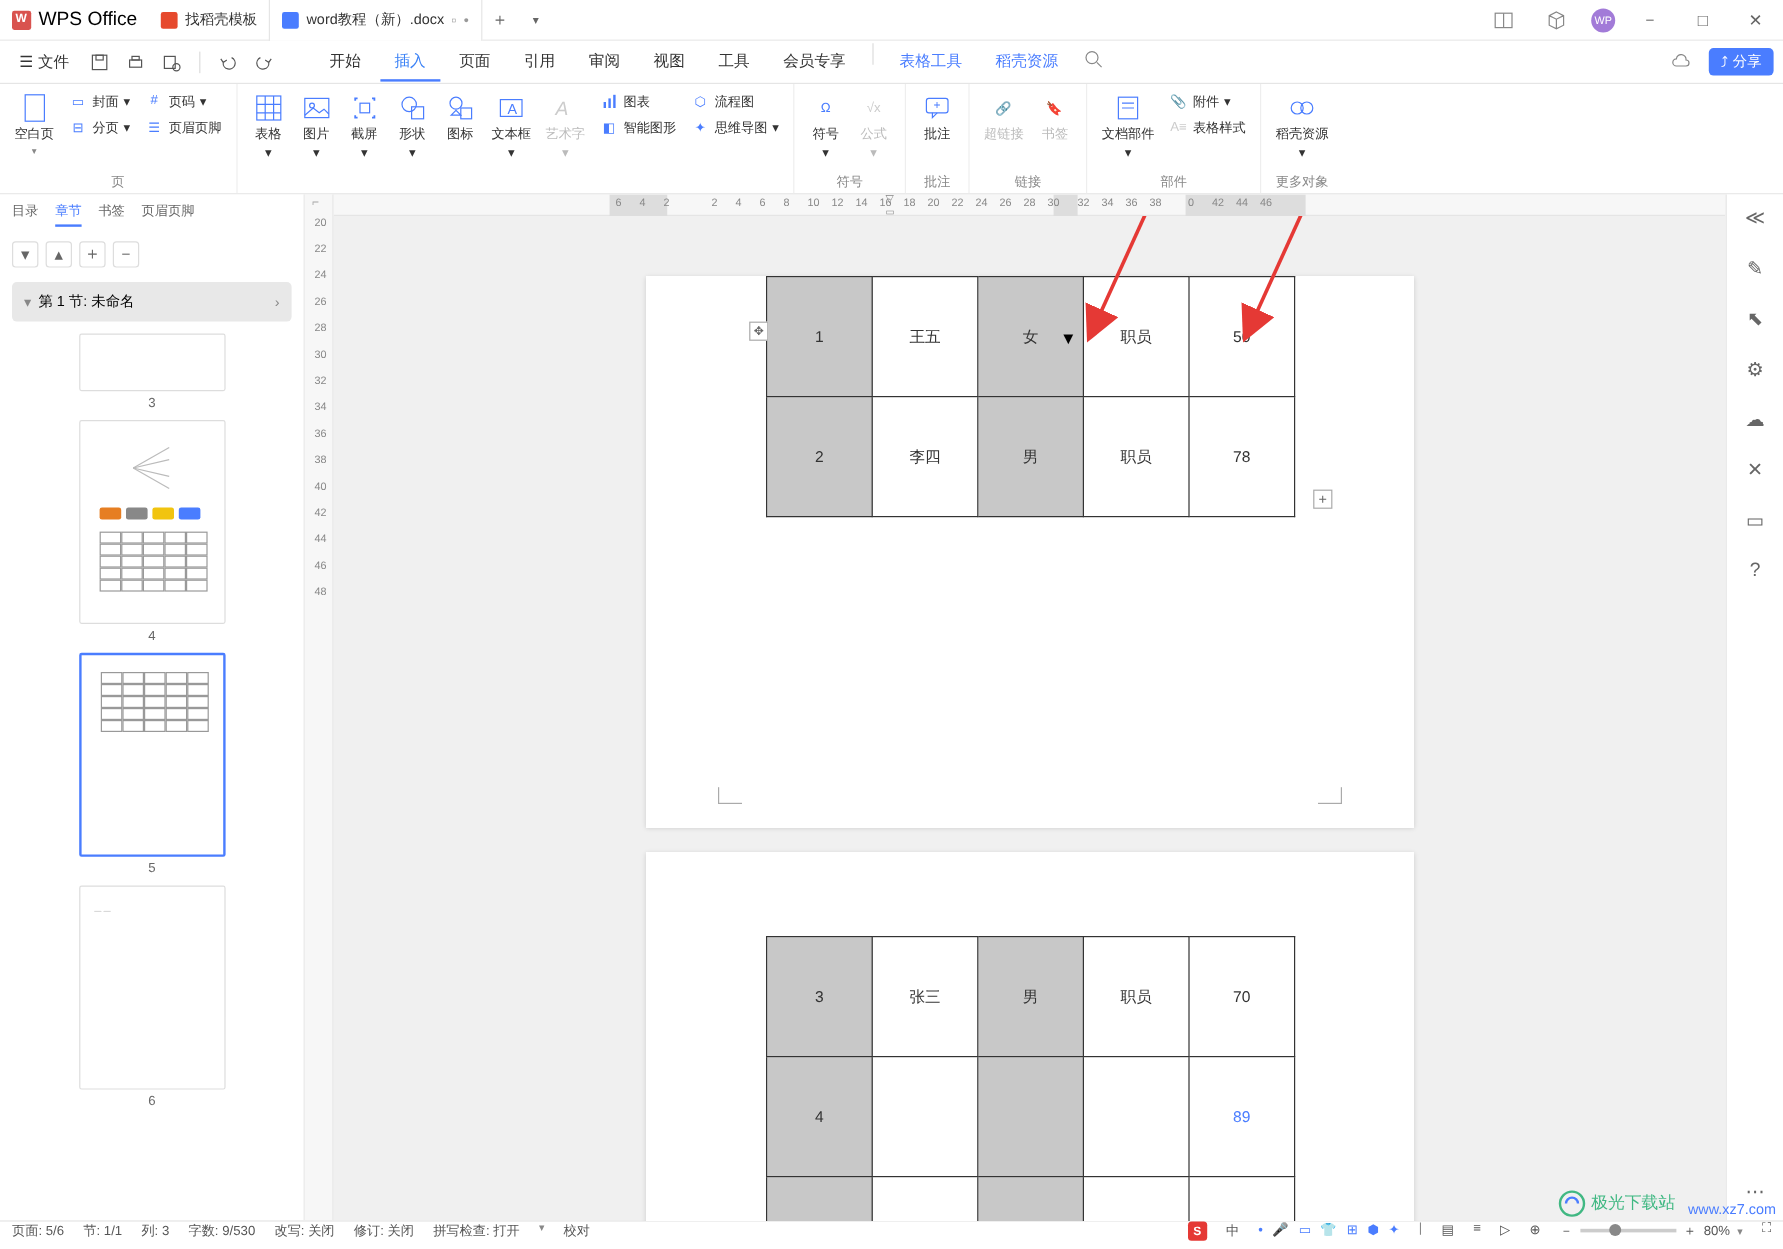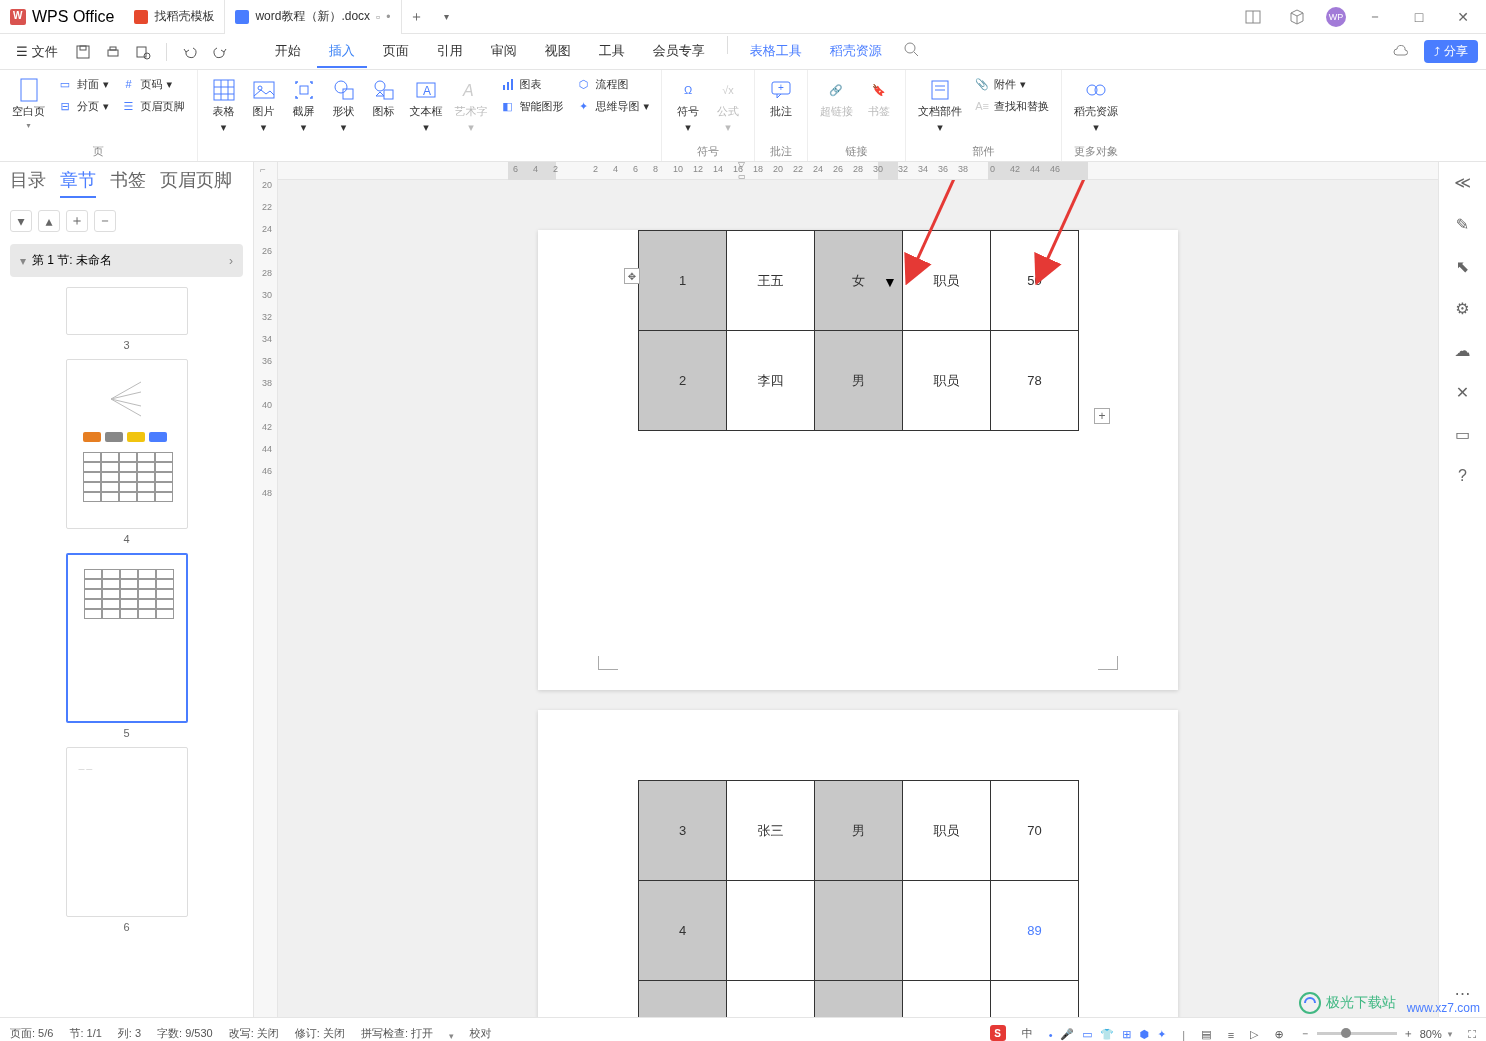--- a/index.html
+++ b/index.html
@@ -37,21 +37,21 @@
 .ribbon-group-label { text-align: center; font-size: 11px; color: #888; padding-top: 2px; }
 .rbtn-large { display: flex; flex-direction: column; align-items: center; justify-content: center; padding: 4px 6px; font-size: 11px; color: #333; cursor: pointer; min-width: 40px; gap: 2px; }
 .rbtn-large.disabled { color: #bbb; }
 .rbtn-small { display: flex; align-items: center; padding: 2px 6px; font-size: 11px; color: #333; cursor: pointer; gap: 4px; white-space: nowrap; }
 .rbtn-col { display: flex; flex-direction: column; gap: 2px; justify-content: center; }
 .rbtn-icon { width: 24px; height: 24px; display: flex; align-items: center; justify-content: center; color: #4a7dff; }
 .rbtn-icon-sm { width: 16px; height: 16px; display: flex; align-items: center; justify-content: center; color: #4a7dff; }
 
 
 .left-pane { position: absolute; left: 0; top: 162px; width: 254px; bottom: 24px; background: #fff; border-right: 1px solid #e5e5e5; }
-.left-tabs { display: flex; padding: 6px 10px; gap: 14px; font-size: 18px; }
+.left-tabs { display: flex; padding: 6px 10px; gap: 14px; font-size: 11px; }
 .left-tab { color: #666; cursor: pointer; padding-bottom: 4px; }
 .left-tab.active { color: #4a7dff; border-bottom: 2px solid #4a7dff; }
 .left-toolbar { display: flex; gap: 6px; padding: 6px 10px; }
 .lt-btn { width: 22px; height: 22px; border: 1px solid #ddd; border-radius: 3px; display: flex; align-items: center; justify-content: center; font-size: 14px; color: #666; cursor: pointer; }
 .section-row { margin: 6px 10px; padding: 8px 10px; background: #e8e8e8; border-radius: 4px; display: flex; align-items: center; font-size: 12px; cursor: pointer; }
 .section-row .chev { margin-left: auto; color: #888; }
 .thumbs { padding: 4px 0; overflow-y: auto; height: calc(100% - 110px); }
 .thumb-wrap { display: flex; flex-direction: column; align-items: center; margin-bottom: 8px; }
 .thumb { width: 122px; height: 170px; background: #fff; border: 1px solid #ddd; border-radius: 2px; position: relative; cursor: pointer; }
 .thumb.short { height: 48px; }
@@ -89,21 +89,21 @@
 
 
 .wm1 { position: absolute; left: 150px; bottom: 20px; }
 .wm1 .t1 { font-size: 36px; font-weight: bold; color: #e53935; }
 
 
 .right-bar { position: absolute; right: 0; top: 162px; width: 48px; bottom: 24px; background: #fff; border-left: 1px solid #e5e5e5; display: flex; flex-direction: column; align-items: center; padding-top: 6px; gap: 14px; }
 .rb-btn { width: 28px; height: 28px; display: flex; align-items: center; justify-content: center; color: #666; cursor: pointer; font-size: 16px; }
 
 
-.statusbar { position: absolute; left: 0; right: 0; bottom: 0; height: 24px; background: #fff; border-top: 1px solid #e5e5e5; display: flex; align-items: flex-end; font-size: 11px; color: #555; padding: 0 10px; gap: 16px; }
+.statusbar { position: absolute; left: 0; right: 0; bottom: 0; height: 24px; background: #fff; border-top: 1px solid #e5e5e5; display: flex; align-items: flex-start; font-size: 11px; color: #555; padding: 0 10px; gap: 16px; }
 .statusbar .spacer { flex: 1; }
 .sb-icons { display: flex; gap: 8px; align-items: center; }
 .sb-icons span { color: #4a7dff; cursor: pointer; }
 .zoom-ctrl { display: flex; align-items: center; gap: 6px; }
 .zoom-track { width: 80px; height: 3px; background: #ccc; position: relative; }
 .zoom-thumb { position: absolute; left: 30%; top: -4px; width: 10px; height: 10px; background: #888; border-radius: 50%; }
 
 
 .jg-logo { position: absolute; right: 90px; bottom: 26px; display: flex; align-items: center; gap: 4px; font-size: 14px; color: #41b883; }
 .xz-logo { position: absolute; right: 6px; bottom: 26px; font-size: 12px; color: #4a7dff; }
@@ -361,21 +361,21 @@
             <svg width="24" height="24">
               <rect x="4" y="3" width="16" height="18" fill="none" stroke="#4a7dff"></rect>
               <line x1="7" y1="8" x2="17" y2="8" stroke="#4a7dff"></line>
               <line x1="7" y1="12" x2="17" y2="12" stroke="#4a7dff"></line>
             </svg>
           </div><span>文档部件</span> ▾</div>
       <div class="rbtn-col">
         <div class="rbtn-small"><span class="rbtn-icon-sm">📎</span><span>附件</span> ▾</div>
         <div class="rbtn-small disabled">
             <span class="rbtn-icon-sm" style="color:#ccc">A≡</span>
-            <span>查找和替换</span>
+            <span>表格样式</span>
           </div>
       </div>
     </div>
     <div class="ribbon-group-label">部件</div>
   </div>
 
   <div class="ribbon-group" style="border-right:none">
     <div class="ribbon-group-items">
       <div class="rbtn-large"><div class="rbtn-icon">
             <svg width="24" height="24">

